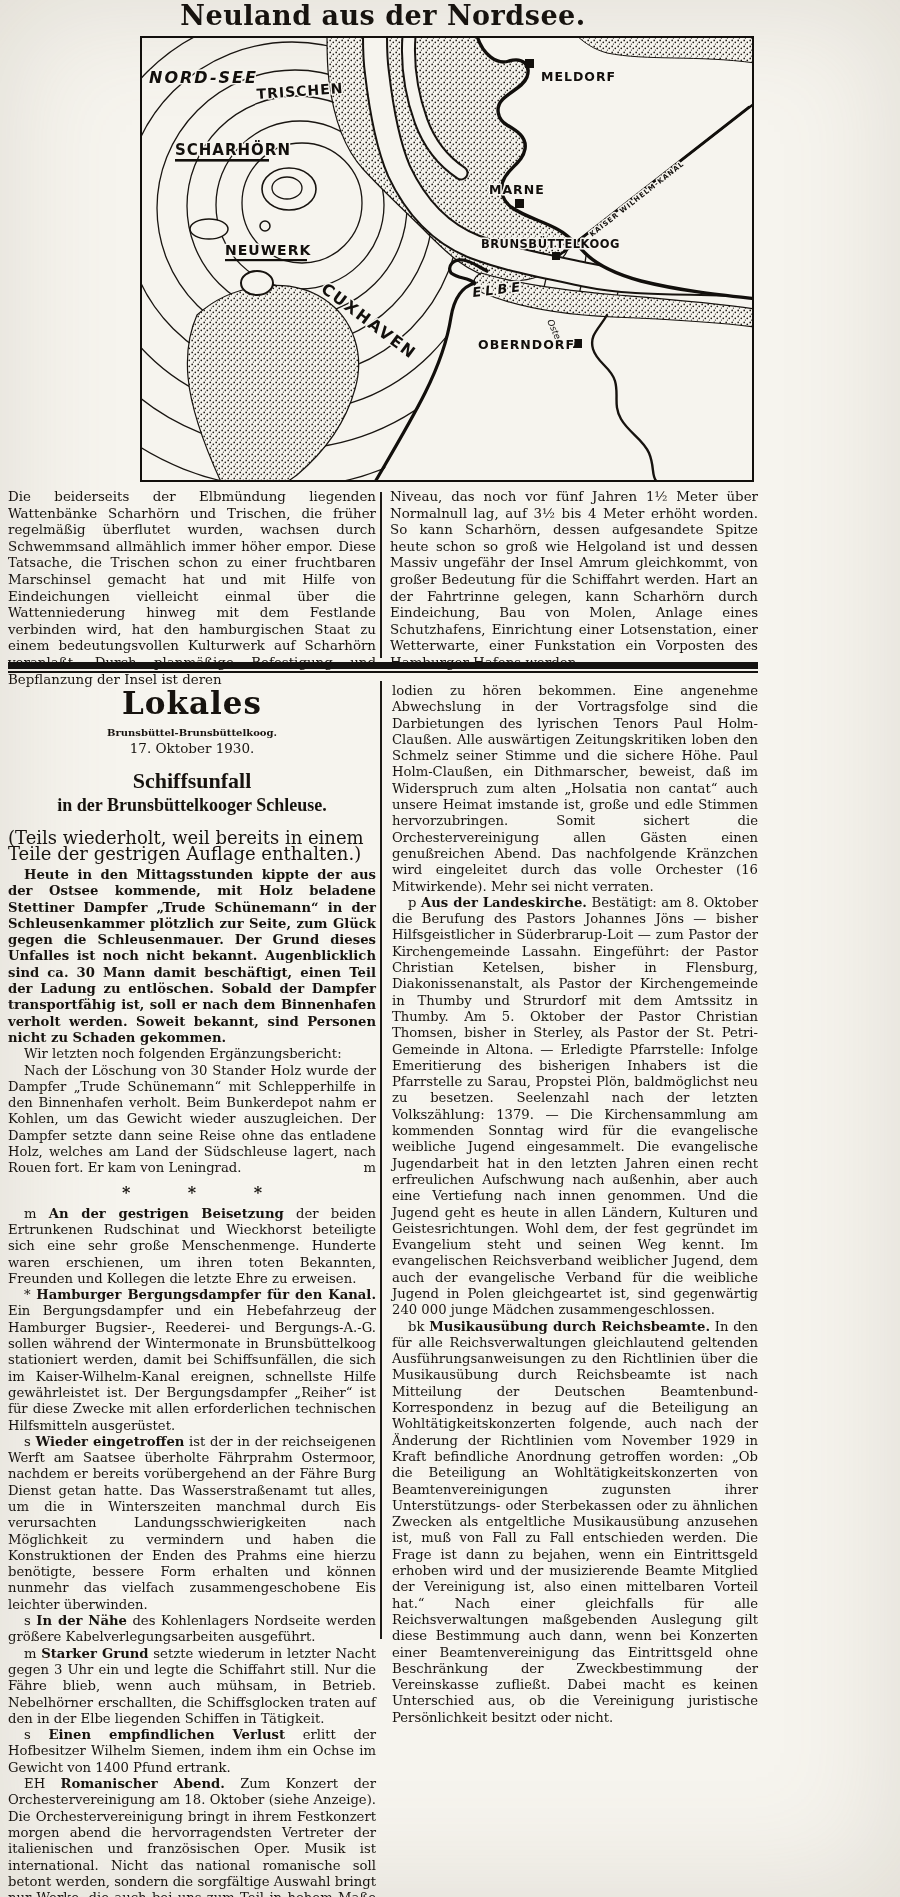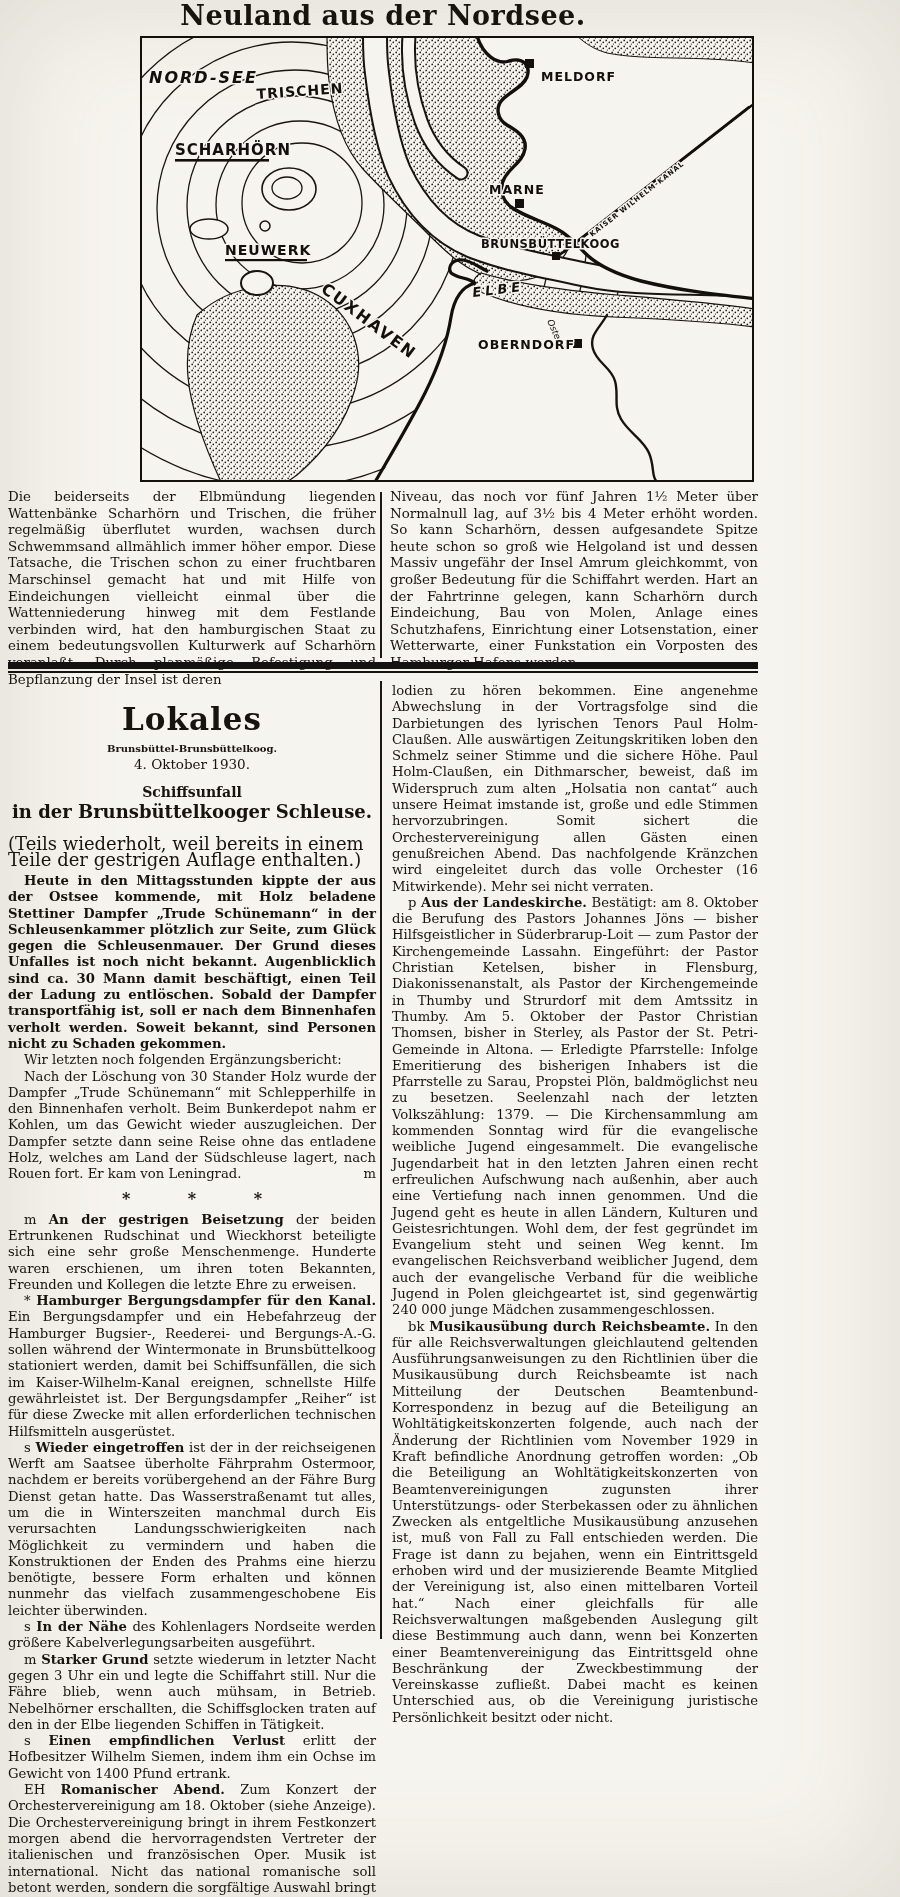--- a/index.html
+++ b/index.html
@@ -24,25 +24,25 @@
   .vrule.r2{left:372px; top:681px; height:958px;}
   .divider{position:absolute; top:662px; left:0; width:750px;}
   .divider .bar1{height:7px; background:#141210;}
   .divider .bar2{height:2px; background:#141210; margin-top:2px;}
   .cols{position:absolute; top:681px; left:0; width:750px; display:flex;}
   .col-l{width:368px;}
   .col-r{width:366px; margin-left:16px;}
   .body-txt, .para{font-size:13.2px; line-height:16.3px; text-align:justify; margin:0;}
   .para{text-indent:16px;}
   .bold-body{font-weight:700;}
-  .lok-header{margin:20px 0 2px 0; text-align:center; font-size:31px; font-weight:700; letter-spacing:1px;}
+  .lok-header{margin:4px 0 2px 0; text-align:center; font-size:31px; font-weight:700; letter-spacing:1px;}
   .lok-sub{margin:6px 0 0 0; text-align:center; font-size:10px; font-weight:700;}
   .lok-date{margin:2px 0 0 0; text-align:center; font-size:13.5px;}
-  .art-t1{margin:12px 0 0 0; text-align:center; font-size:14px; font-weight:700;}
-  .art-t2{margin:1px 0 0 0; text-align:center; font-size:18px; font-weight:700;}
+  .art-t1{margin:12px 0 0 0; text-align:center; font-size:22px; font-weight:700;font-family:Liberation Serif, serif;}
+  .art-t2{margin:1px 0 0 0; text-align:center; font-size:18px; font-weight:700;font-family:Liberation Serif, serif;}
   .art-note{margin:14px 0 6px 0; text-align:left; font-size:18px; line-height:15.5px;}
   .stars{ text-align:center; font-size:16px; font-weight:700; word-spacing:52px; margin:6px 0 4px 0;}
   .sig{float:right; font-weight:400;}
   .marker{font-weight:400;}
   .lead{font-weight:700;}
   .first-line{margin-top:2px;}
 </style>
 </head>
 <body>
 
@@ -161,21 +161,21 @@
         <div class="bar2"></div>
     </div>
 
     <div class="vrule r2"></div>
 
     <div class="cols">
 
       <div class="col-l">
         <h2 class="lok-header">Lokales</h2>
         <h3 class="lok-sub">Brunsbüttel-Brunsbüttelkoog.</h3>
-        <div class="lok-date">4. Oktober 1930.</div>
+        <div class="lok-date">17. Oktober 1930.</div>
         <h4 class="art-t1">Schiffsunfall</h4>
         <h4 class="art-t2">in der Brunsbüttelkooger Schleuse.</h4>
         <div class="art-note">(Teils wiederholt, weil bereits in einem Teile der gestrigen Auflage enthalten.)</div>
 
         <p class="para bold-body first-line">Heute in den Mittagsstunden kippte der aus der Ostsee kommende, mit Holz beladene Stettiner Dampfer „Trude Schünemann“ in der Schleusenkammer plötzlich zur Seite, zum Glück gegen die Schleusenmauer. Der Grund dieses Unfalles ist noch nicht bekannt. Augenblicklich sind ca. 30 Mann damit beschäftigt, einen Teil der Ladung zu entlöschen. Sobald der Dampfer transportfähig ist, soll er nach dem Binnenhafen verholt werden. Soweit bekannt, sind Personen nicht zu Schaden gekommen.</p>
         <p class="para">Wir letzten noch folgenden Ergänzungsbericht:</p>
         <p class="para"><span>Nach der Löschung von 30 Stander Holz wurde der Dampfer „Trude Schünemann“ mit Schlepperhilfe in den Binnenhafen verholt. Beim Bunkerdepot nahm er Kohlen, um das Gewicht wieder auszugleichen. Der Dampfer setzte dann seine Reise ohne das entladene Holz, welches am Land der Südschleuse lagert, nach Rouen fort. Er kam von Leningrad.</span> <span class="sig">m</span></p>
 
         <div class="stars">* * *</div>
 

